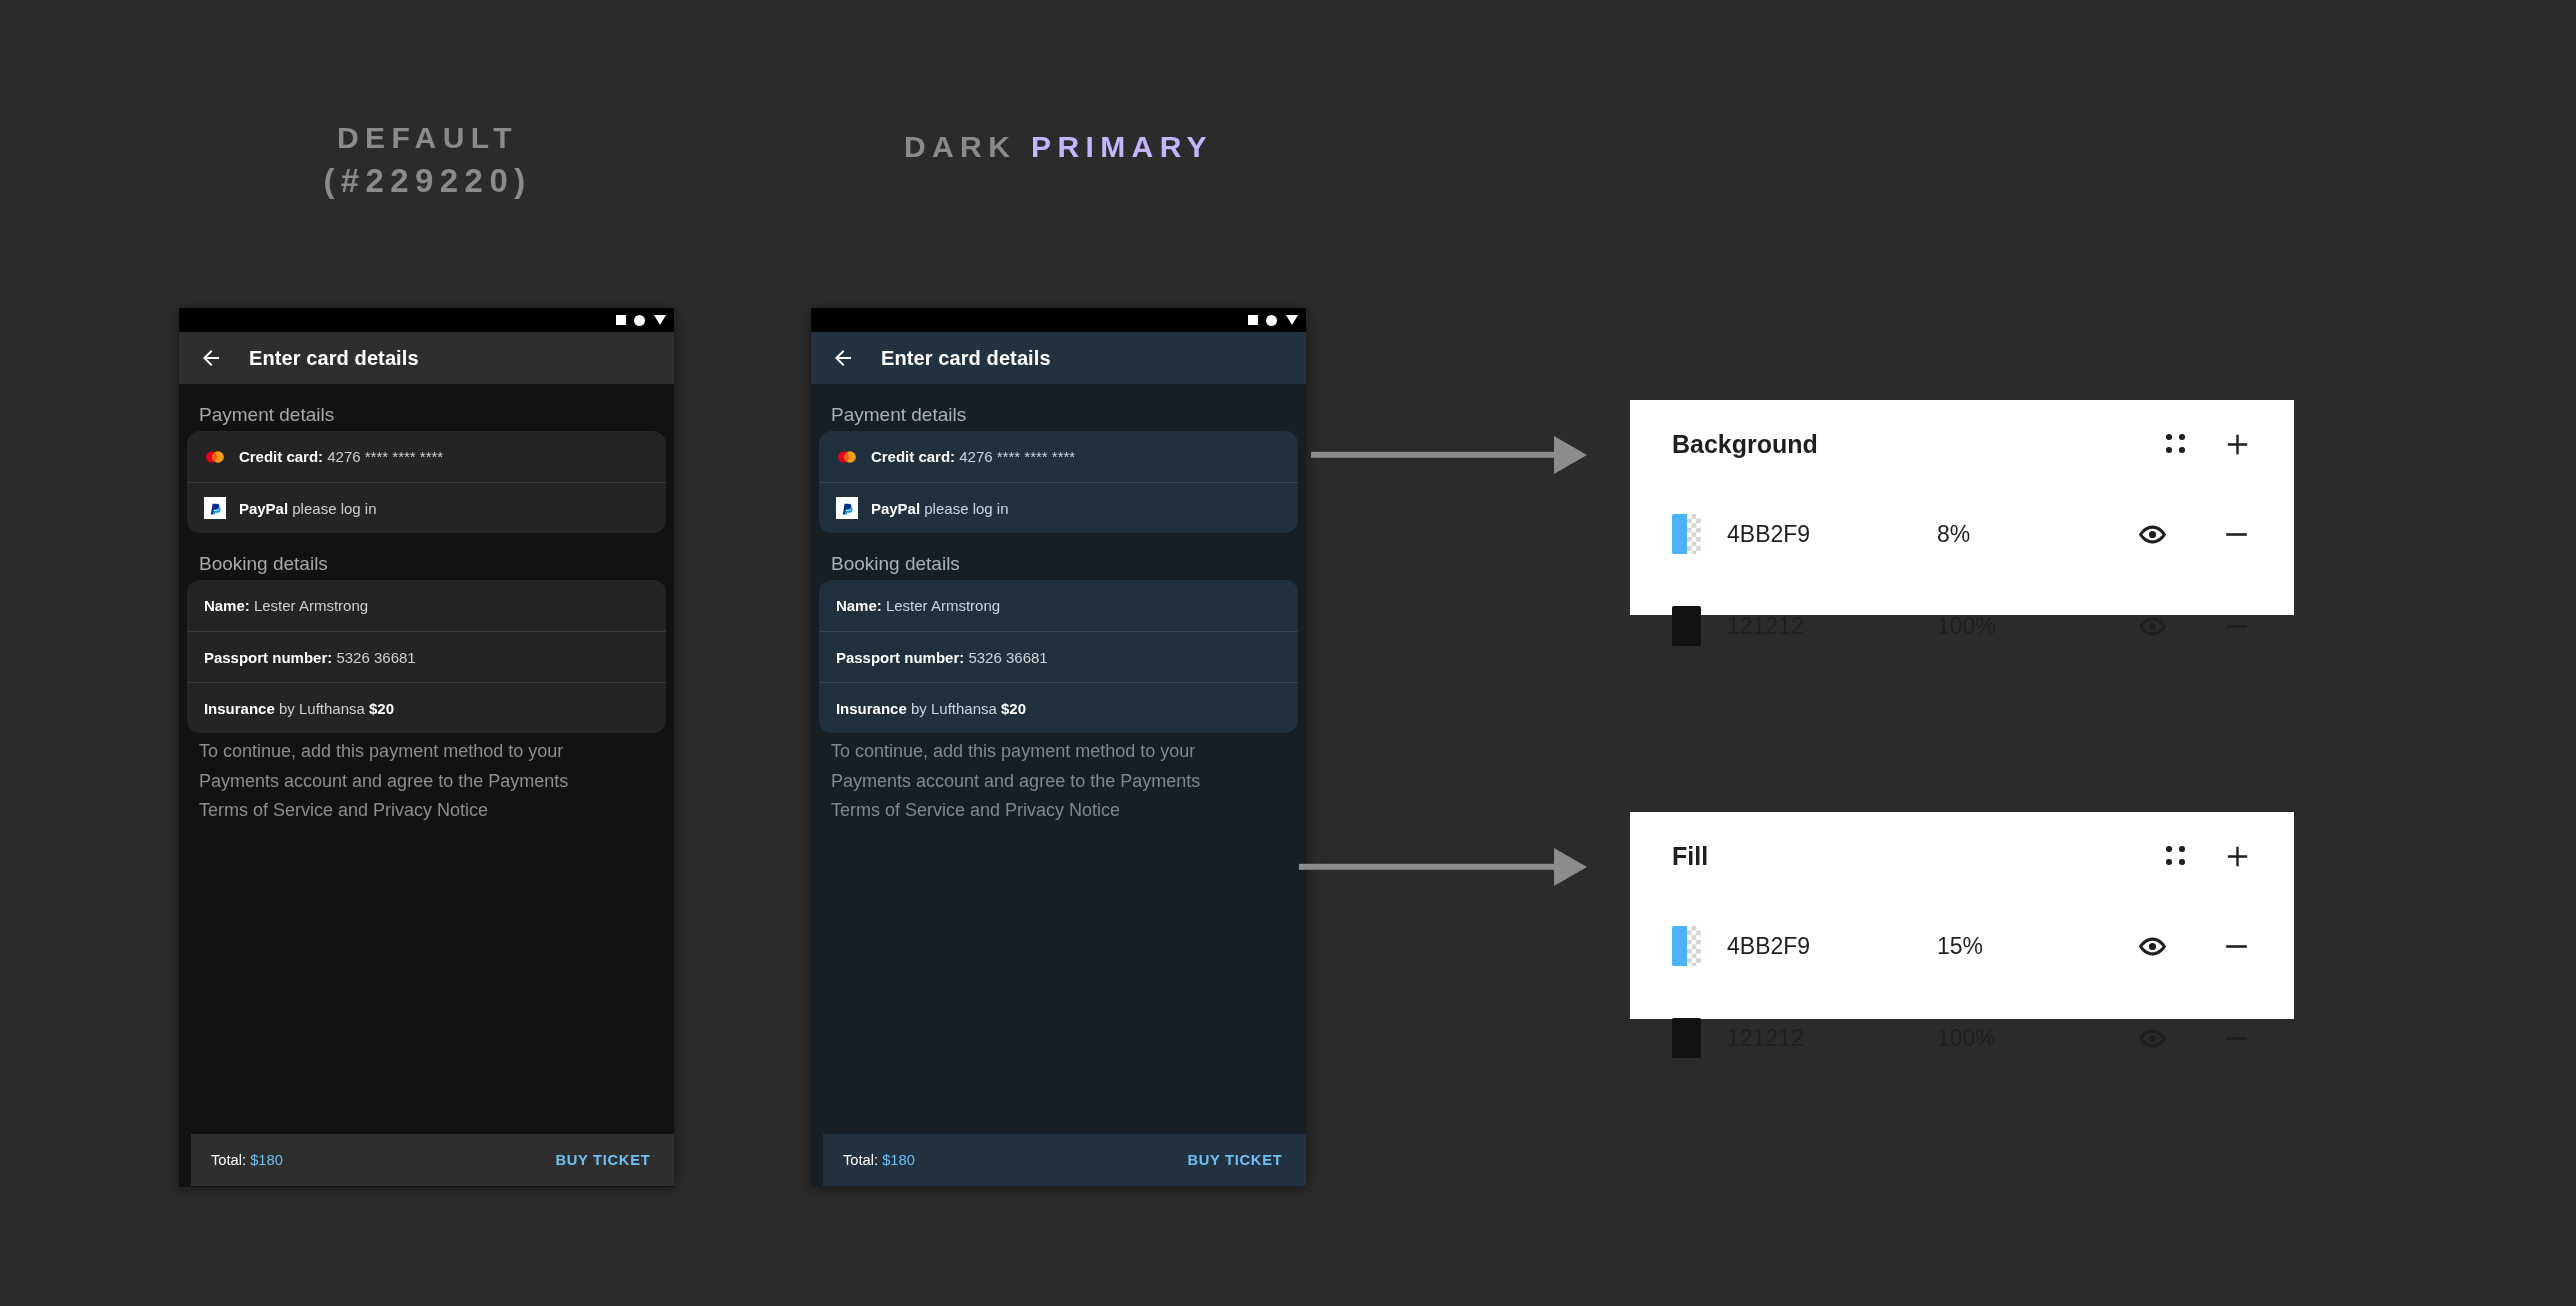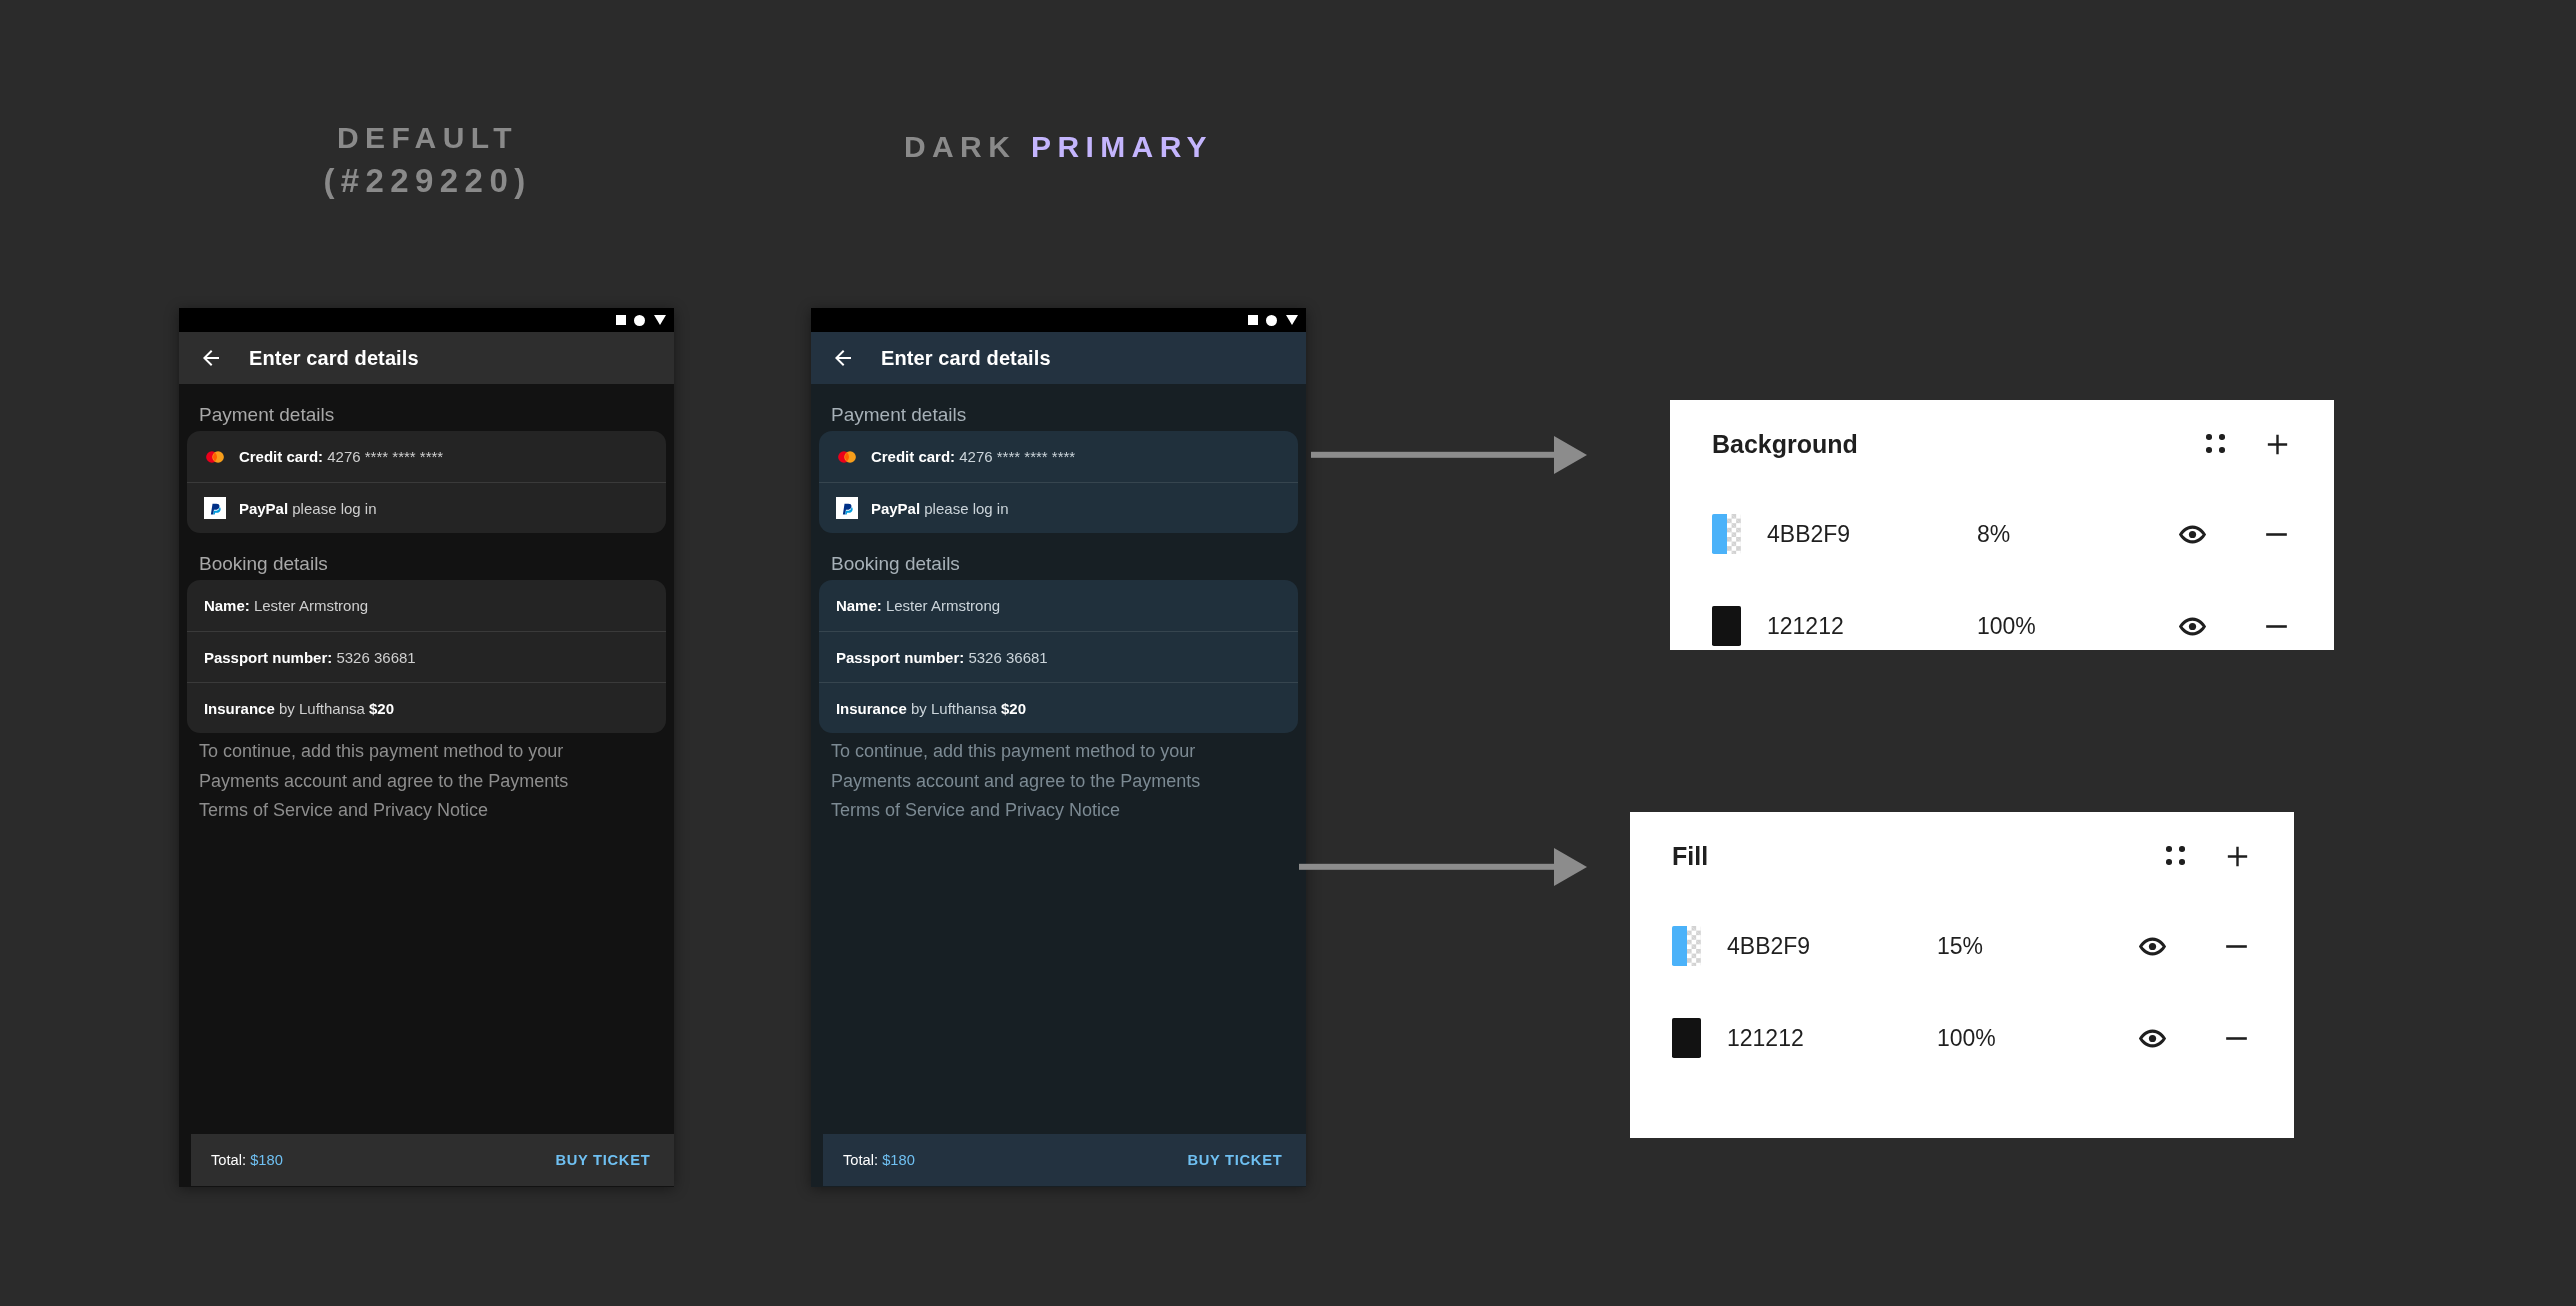--- a/index.html
+++ b/index.html
@@ -172,22 +172,22 @@
   #arrow-fill .shaft { width: 260px; }
 
   
   .panel {
     position: absolute;
     background: #ffffff;
     width: 664px;
     box-sizing: border-box;
     padding: 0 42px;
   }
-  #panel-background { left: 1670px; top: 400px; height: 250px; }
-  #panel-fill       { left: 1630px; top: 812px; height: 326px; }
+  #panel-background { left: 1630px; top: 400px; height: 215px; }
+  #panel-fill       { left: 1630px; top: 812px; height: 207px; }
 
   .panel-header {
     display: flex;
     align-items: center;
     height: 88px;
   }
   .panel-title {
     font-size: 25px;
     font-weight: bold;
     color: #1f1f1f;

